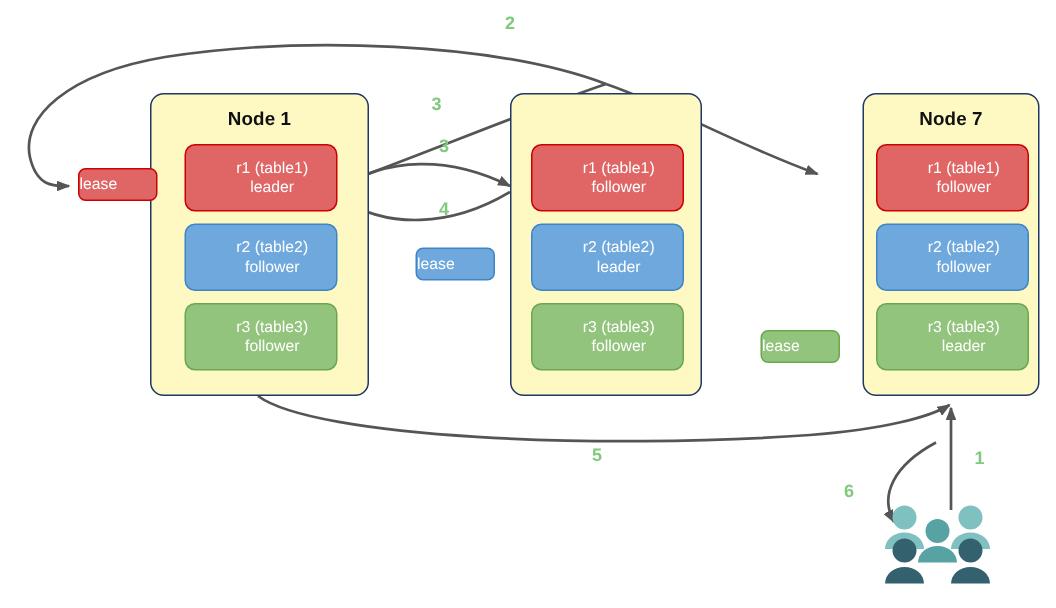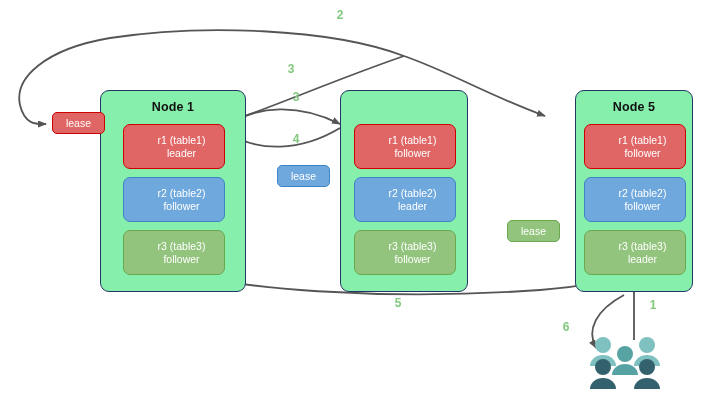--- a/index.html
+++ b/index.html
@@ -23,22 +23,21 @@
     top: 0;
     width: 704px;
     height: 405px;
     pointer-events: none;
   }
   .node {
     position: absolute;
     box-sizing: border-box;
     border: 1.3px solid #1f3864;
     border-radius: 9px;
-    background: #86efac;
-    margin-top: 28px;
+    background: #fef9c3;
   }
   .node-title {
     position: absolute;
     left: 0;
     right: 0;
     top: 9px;
     text-align: center;
     font-size: 12.5px;
     font-weight: bold;
     color: #111111;
@@ -61,21 +60,21 @@
   .r-red   { background: #e06666; border: 1.6px solid #cc0000; }
   .r-blue  { background: #6fa8dc; border: 1.6px solid #3d85c6; }
   .r-green { background: #93c47d; border: 1.6px solid #6aa84f; align-items: center; }
 
   .lease {
     position: absolute;
     box-sizing: border-box;
     border-radius: 5px;
     display: flex;
     align-items: center;
-    justify-content: center;
+    justify-content: flex-start;
     color: #ffffff;
     font-size: 10.5px;
   }
   .lease-red   { background: #e06666; border: 1.5px solid #cc0000; }
   .lease-blue  { background: #6fa8dc; border: 1.5px solid #3d85c6; }
   .lease-green { background: #93c47d; border: 1.5px solid #6aa84f; }
 
   .step-label {
     position: absolute;
     color: #82c97e;
@@ -142,21 +141,21 @@
       <span class="l1">r2 (table2)</span>
       <span class="l2">leader</span>
     </div>
     <div class="range r-green" style="left:13px; top:139px; width:102px; height:45px;">
       <span class="l1">r3 (table3)</span>
       <span class="l2">follower</span>
     </div>
   </div>
 
   <div class="node" style="left:575px; top:62px; width:118px; height:202px;">
-    <div class="node-title">Node 5</div>
+    <div class="node-title">Node 7</div>
     <div class="range r-red" style="left:8px; top:33px; width:102px; height:45px;">
       <span class="l1">r1 (table1)</span>
       <span class="l2">follower</span>
     </div>
     <div class="range r-blue" style="left:8px; top:86px; width:102px; height:45px;">
       <span class="l1">r2 (table2)</span>
       <span class="l2">follower</span>
     </div>
     <div class="range r-green" style="left:8px; top:139px; width:102px; height:45px;">
       <span class="l1">r3 (table3)</span>

